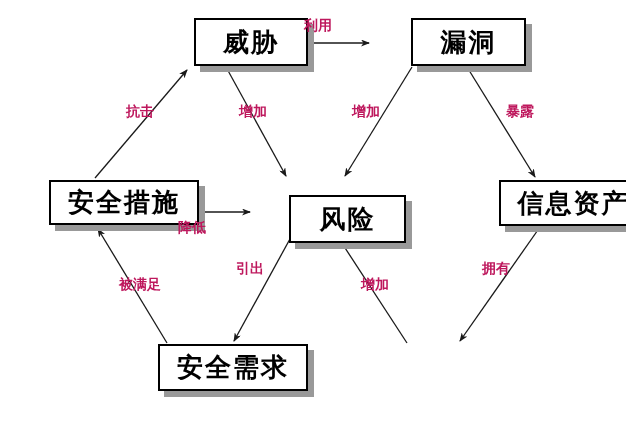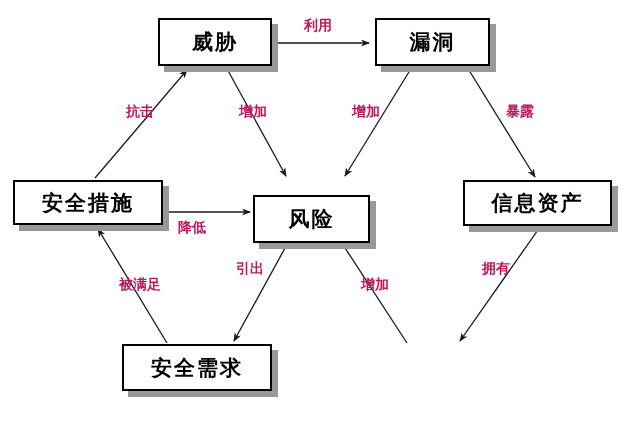--- a/index.html
+++ b/index.html
@@ -24,25 +24,26 @@
   }
   .node {
     position: absolute;
     box-sizing: border-box;
     background: #ffffff;
     border: 2px solid #000000;
     box-shadow: 6px 6px 0 #999999;
     display: flex;
     align-items: center;
     justify-content: center;
-    font-size: 21px;
+    font-size: 26px;
     font-weight: bold;
     color: #000000;
     letter-spacing: 2px;
     white-space: nowrap;
+    margin-left: 36px;
   }
   .edge-label {
     position: absolute;
     transform: translate(-50%, -50%);
     font-size: 14px;
     font-weight: bold;
     color: #be185d;
     white-space: nowrap;
   }
   

